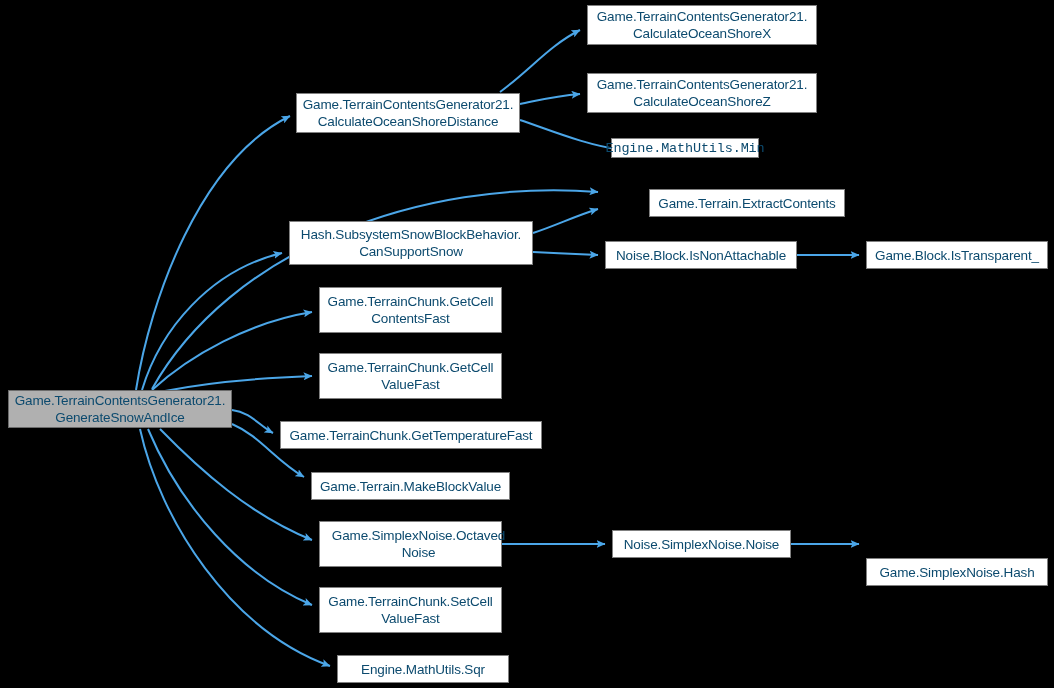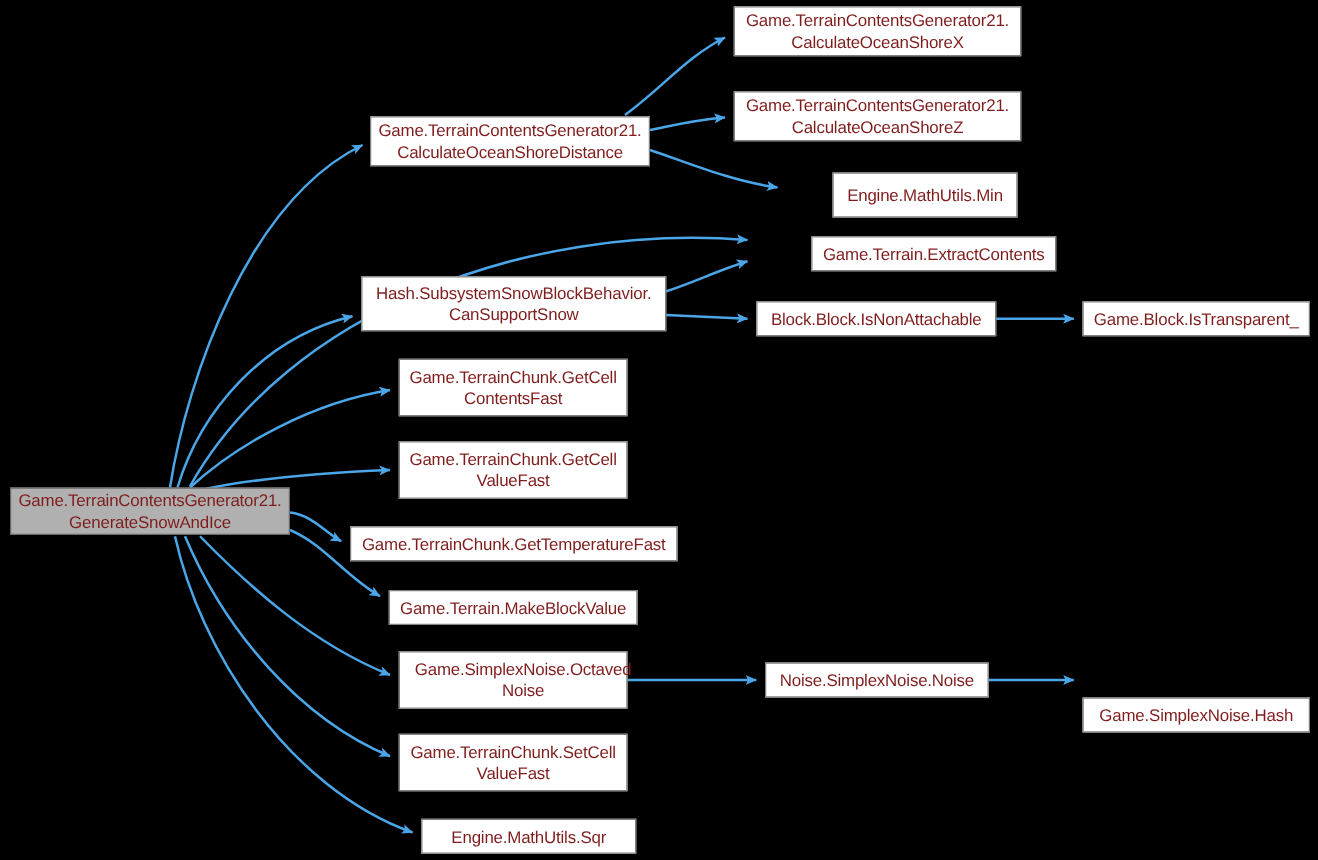--- a/index.html
+++ b/index.html
@@ -21,21 +21,21 @@
     top: 0;
     width: 1054px;
     height: 688px;
     pointer-events: none;
   }
   .node {
     position: absolute;
     box-sizing: border-box;
     border: 1px solid #808080;
     background: #ffffff;
-    color: #7f1d1d;
+    color: #0c4a6e;
     display: flex;
     align-items: center;
     justify-content: center;
     text-align: center;
     font-size: 13.5px;
     line-height: 17px;
     letter-spacing: -0.15px;
     padding: 0 4px;
     z-index: 2;
   }
@@ -89,32 +89,32 @@
 CalculateOceanShoreDistance</span>
       </div>
       <div class="node" style="left: 587px; top: 5px; width: 230px; height: 40px;">
         <span class="label">Game.TerrainContentsGenerator21.
 CalculateOceanShoreX</span>
       </div>
       <div class="node" style="left: 587px; top: 73px; width: 230px; height: 40px;">
         <span class="label">Game.TerrainContentsGenerator21.
 CalculateOceanShoreZ</span>
       </div>
-      <div class="node" style="left: 666px; top: 138px; width: 148px; height: 36px;">
+      <div class="node" style="left: 611px; top: 138px; width: 148px; height: 20px; font-family: Liberation Mono, monospace;">
         <span class="label">Engine.MathUtils.Min</span>
       </div>
       <div class="node" style="left: 605px; top: 189px; width: 196px; height: 28px; margin-left: 44px;">
         <span class="label">Game.Terrain.ExtractContents</span>
       </div>
       <div class="node" style="left: 289px; top: 221px; width: 244px; height: 44px;">
         <span class="label">Hash.SubsystemSnowBlockBehavior.
 CanSupportSnow</span>
       </div>
       <div class="node" style="left: 605px; top: 241px; width: 192px; height: 28px;">
-        <span class="label">Block.Block.IsNonAttachable</span>
+        <span class="label">Noise.Block.IsNonAttachable</span>
       </div>
       <div class="node" style="left: 866px; top: 241px; width: 182px; height: 28px;">
         <span class="label">Game.Block.IsTransparent_</span>
       </div>
       <div class="node" style="left: 319px; top: 287px; width: 183px; height: 46px;">
         <span class="label">Game.TerrainChunk.GetCell
 ContentsFast</span>
       </div>
       <div class="node" style="left: 319px; top: 353px; width: 183px; height: 46px;">
         <span class="label">Game.TerrainChunk.GetCell

